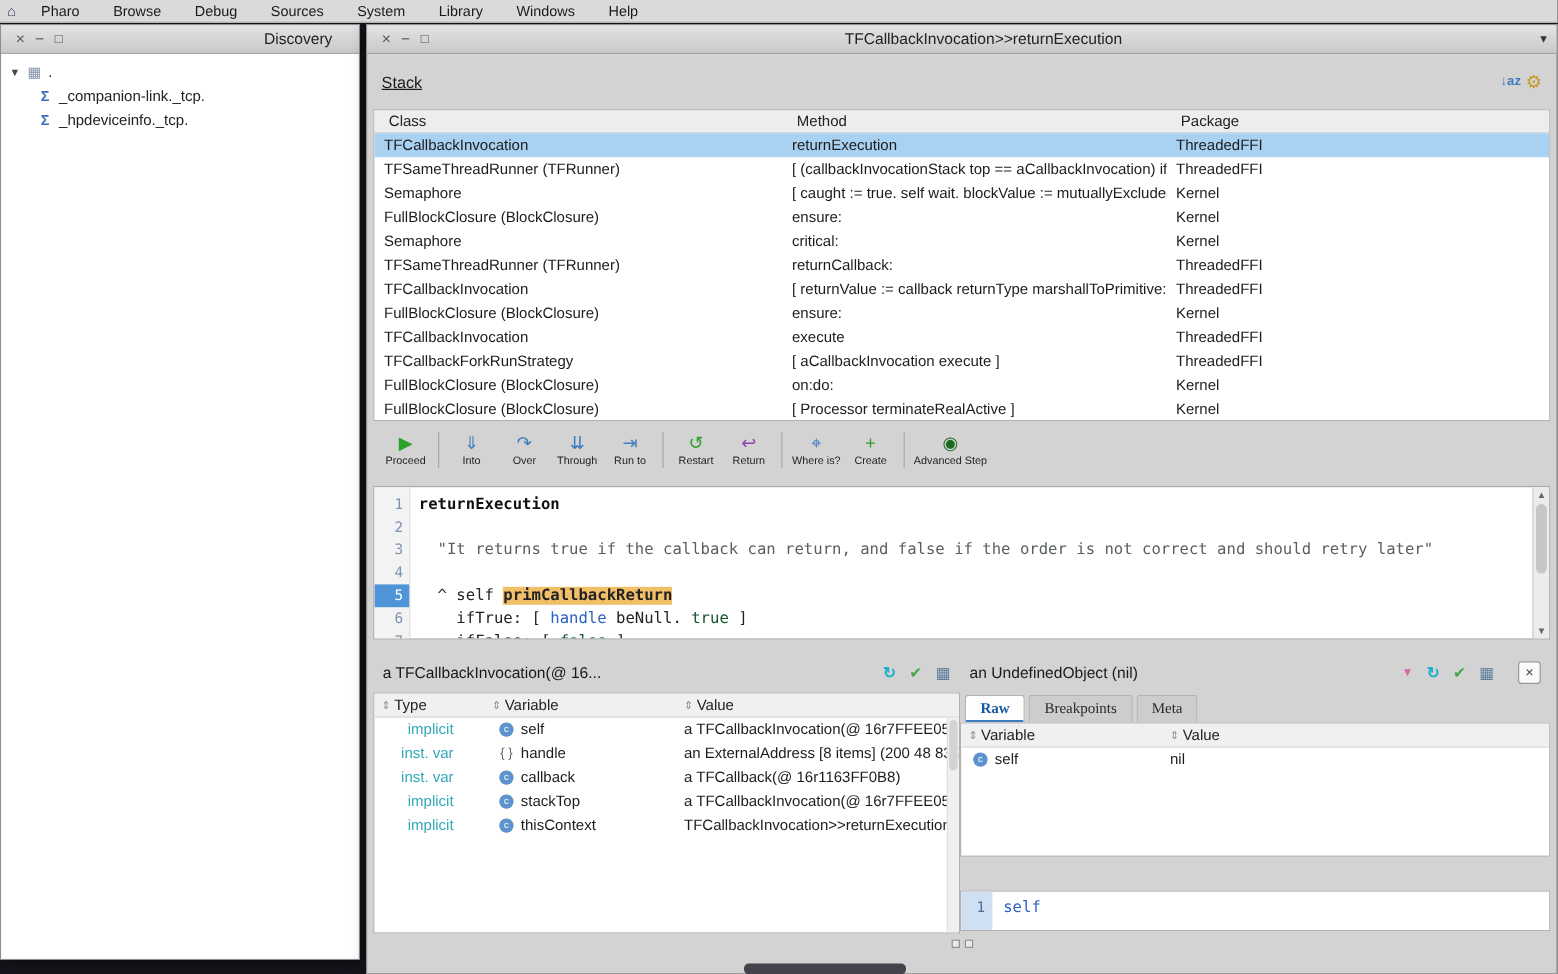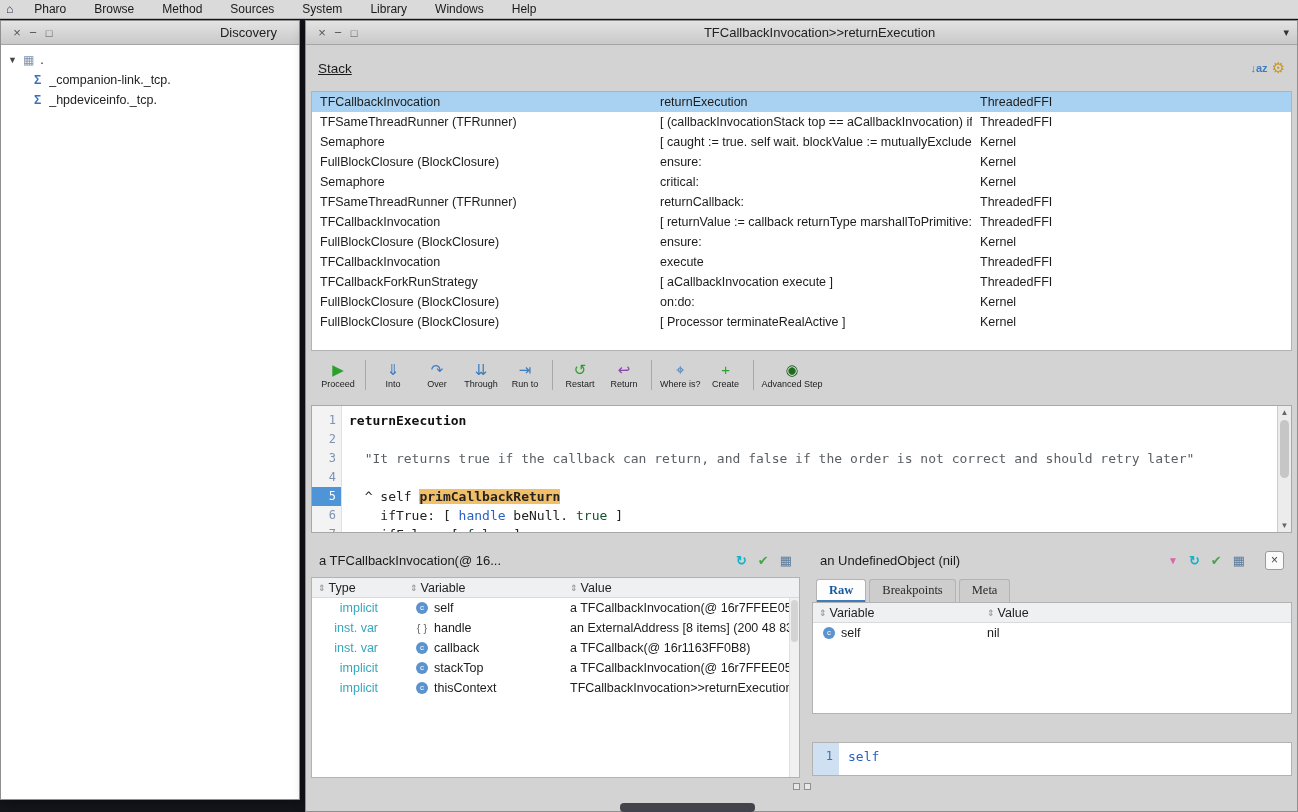--- a/index.html
+++ b/index.html
@@ -74,21 +74,21 @@
   .tok-plain{color:#222;}
   .tok-var{color:#2962c4;}
   .tok-pseudo{color:#14532d;}
   .tok-highlight{background:#f2bf69;font-weight:bold;color:#222;}
   .vscroll{position:absolute;right:0;top:0;bottom:0;width:14px;background:#ececec;border-left:1px solid #ccc;font-size:8px;color:#666;text-align:center;}
   .vs-up{position:absolute;top:2px;left:0;right:0;}
   .vs-down{position:absolute;bottom:2px;left:0;right:0;}
   .vs-thumb{position:absolute;top:14px;left:2px;width:9px;height:58px;background:#c6c6c6;border-radius:5px;}
 
   
-  .inspectors{flex:0 0 235px;margin:10px 5px 0;display:flex;gap:12px;min-height:0;}
+  .inspectors{flex:0 0 235px;margin:10px 5px 0;display:flex;gap:0;min-height:0;}
   .pane{display:flex;flex-direction:column;min-width:0;}
   .pane.left{flex:0 0 489px;}
   .pane.right{flex:1;}
   .pane-header{flex:0 0 34px;display:flex;align-items:center;padding:0 8px;font-size:13px;color:#1a1a1a;}
   .pane-title{overflow:hidden;white-space:nowrap;}
   .ph-icons{margin-left:auto;display:flex;align-items:center;gap:11px;font-size:13px;}
   .icon-refresh{color:#18b2c8;font-weight:bold;}
   .icon-accept{color:#46a546;}
   .icon-table{color:#5b7b9c;}
   .icon-funnel{color:#d966a8;font-size:10px;}
@@ -133,21 +133,21 @@
   .world-scrollbar{position:absolute;left:620px;top:803px;width:135px;height:9px;background:#43434b;border-radius:4px;z-index:10;}
 </style>
 </head>
 <body>
 
 <div class="menubar">
   <span class="logo">⌂</span>
   <div class="menu-items">
       <span class="menu-item">Pharo</span>
       <span class="menu-item">Browse</span>
-      <span class="menu-item">Method</span>
+      <span class="menu-item">Debug</span>
       <span class="menu-item">Sources</span>
       <span class="menu-item">System</span>
       <span class="menu-item">Library</span>
       <span class="menu-item">Windows</span>
       <span class="menu-item">Help</span>
     </div>
 </div>
 
 <div class="window discovery">
   <div class="titlebar">
@@ -190,20 +190,25 @@
 
   <div class="stack-bar">
     <span class="stack-label">Stack</span>
     <div class="stack-icons">
       <span class="sort-az">↓az</span>
       <span class="gear">⚙</span>
     </div>
   </div>
 
   <div class="stack-table">
+    <div class="stack-header">
+      <div class="cell c-class">Class</div>
+      <div class="cell c-method">Method</div>
+      <div class="cell c-package">Package</div>
+    </div>
     <div>
         <div class="stack-row selected">
           <div class="cell c-class">TFCallbackInvocation</div>
           <div class="cell c-method">returnExecution</div>
           <div class="cell c-package">ThreadedFFI</div>
         </div>
         <div class="stack-row">
           <div class="cell c-class">TFSameThreadRunner (TFRunner)</div>
           <div class="cell c-method">[ (callbackInvocationStack top == aCallbackInvocation)   ifTrue: [</div>
           <div class="cell c-package">ThreadedFFI</div>

